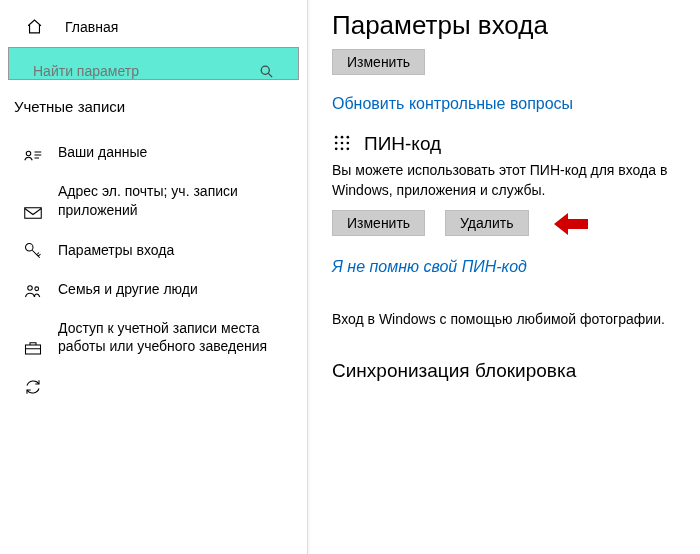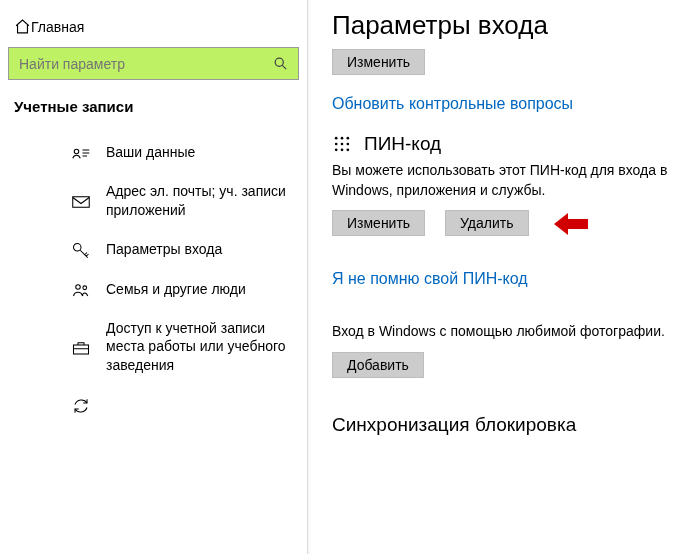--- a/index.html
+++ b/index.html
@@ -25,59 +25,59 @@
     position: absolute;
     right: -4px;
     top: 0;
     bottom: 0;
     width: 4px;
     background: linear-gradient(90deg, rgba(0,0,0,0.05), rgba(0,0,0,0));
   }
   .home-row {
     display: flex;
     align-items: center;
-    gap: 0;
+    gap: 22px;
     padding: 6px 14px 12px 14px;
+    margin-left: 12px;
   }
   .home-row .lbl { font-size: 14px; }
   .search-wrap { padding: 0 8px 14px 8px; }
   .search {
     display: flex;
-    align-items: center;
+    align-items: flex-end;
     border: 1px solid #999;
     height: 33px;
-    padding: 0 10px;
-    background: #bef264;
+    padding: 0 24px;
+    background: #5eead4;
     position: relative;
   }
   .search input {
     border: none;
     outline: none;
     flex: 1;
     font-size: 14px;
     color: #666;
     background: transparent;
   }
   .search .mag {
     color: #333;
     display: flex;
   }
   .section-title {
     font-size: 15px;
-    font-weight: 700;
+    font-weight: 400;
     padding: 4px 14px 18px 14px;
   }
   .nav-item {
     display: flex;
-    align-items: center;
+    align-items: flex-end;
     gap: 16px;
     padding: 10px 14px 10px 24px;
     cursor: default;
     line-height: 1.35;
-    margin-left: 48px;
   }
   .nav-item .icon {
     width: 18px;
     display: flex;
     justify-content: center;
     margin-top: 2px;
     flex-shrink: 0;
   }
   .nav-item .txt { font-size: 14px; }
   .main {
@@ -103,21 +103,21 @@
   }
   .link {
     color: #0067c0;
     font-size: 16px;
     cursor: pointer;
     display: inline-block;
   }
   .sect { margin-top: 20px; }
   .sect-head {
     display: flex;
-    align-items: center;
+    align-items: flex-start;
     gap: 12px;
     margin-bottom: 6px;
   }
   .sect-head h2 {
     font-size: 19px;
     font-weight: 400;
   }
   .desc {
     font-size: 14px;
     line-height: 1.4;
@@ -249,26 +249,25 @@
     <p class="desc">Вы можете использовать этот ПИН-код для входа в Windows, приложения и службы.</p>
     <div>
       <button class="btn">Изменить</button>
       <button class="btn">Удалить</button>
       <span class="arrow">
         <svg width="36" height="24" viewBox="0 0 36 24">
           <polygon points="0,12 14,1 14,7 34,7 34,17 14,17 14,23" fill="#d00000"></polygon>
         </svg>
       </span>
     </div>
-    <div style="margin-top:28px;">
+    <div style="margin-top:16px;font-style:italic;">
       <span class="link">Я не помню свой ПИН-код</span>
     </div>
   </div>
 
   <div class="sect" style="margin-top:34px;">
     <p class="desc">Вход в Windows с помощью любимой фотографии.</p>
-    <button class="btn">Добавить</button>
   </div>
 
   <div class="sect" style="margin-top:30px;">
     <h2 style="font-size:19px;font-weight:400;">Синхронизация блокировка</h2>
   </div>
 </div>
 
 </body></html>

